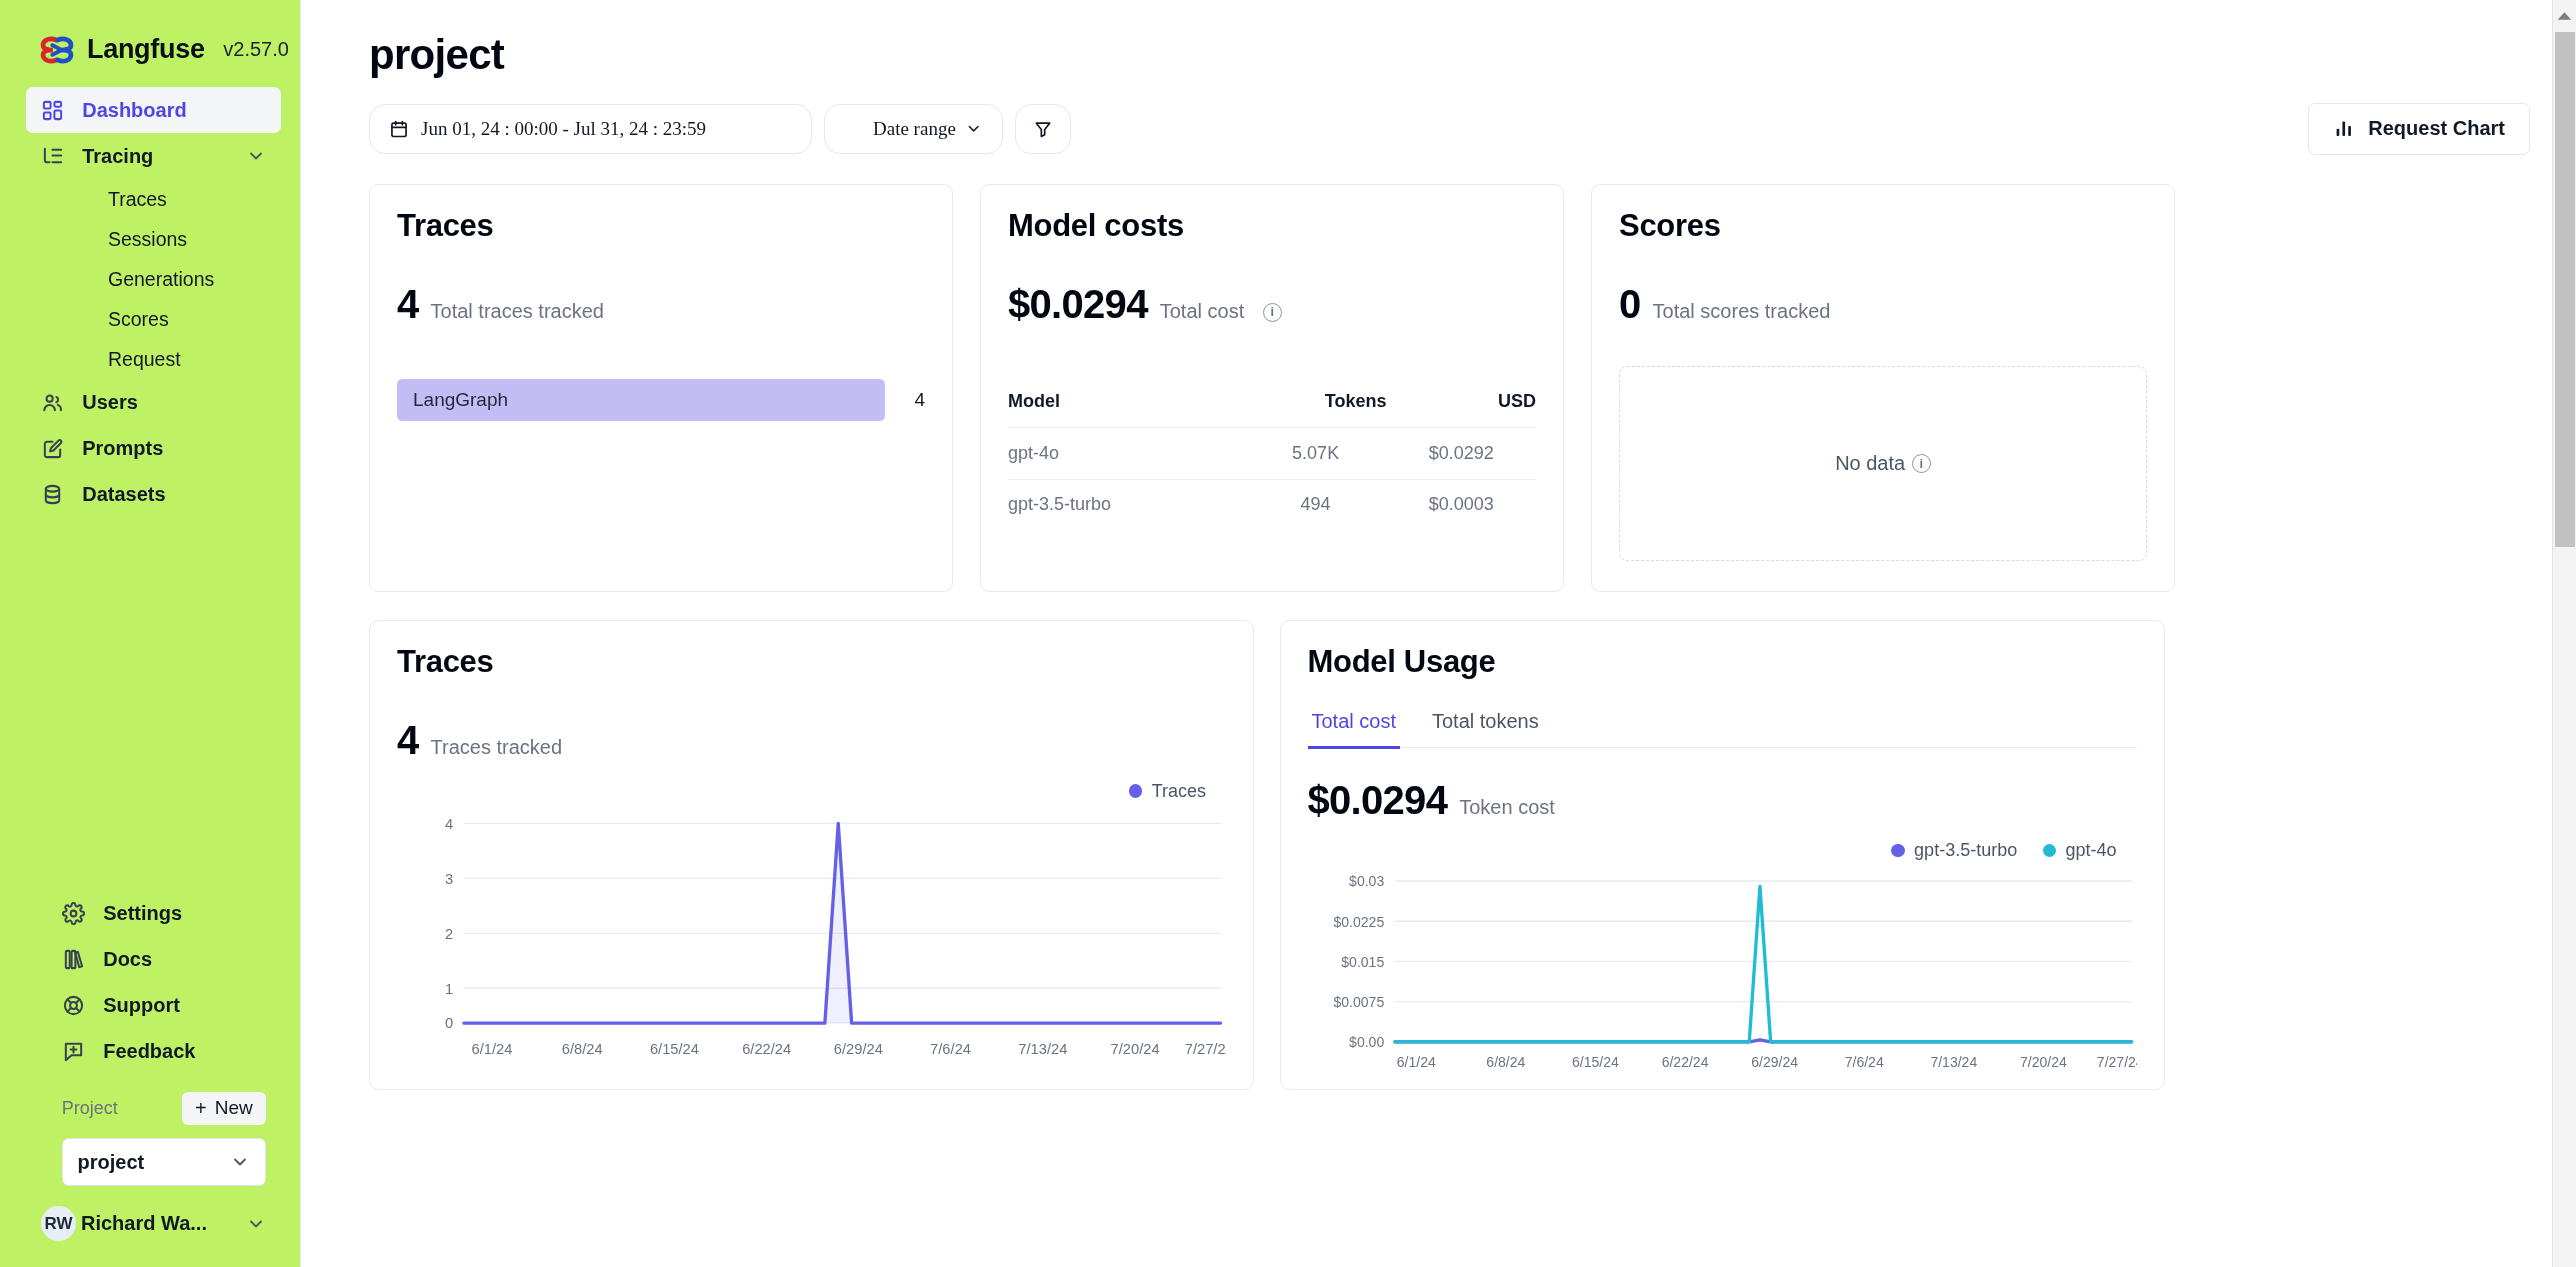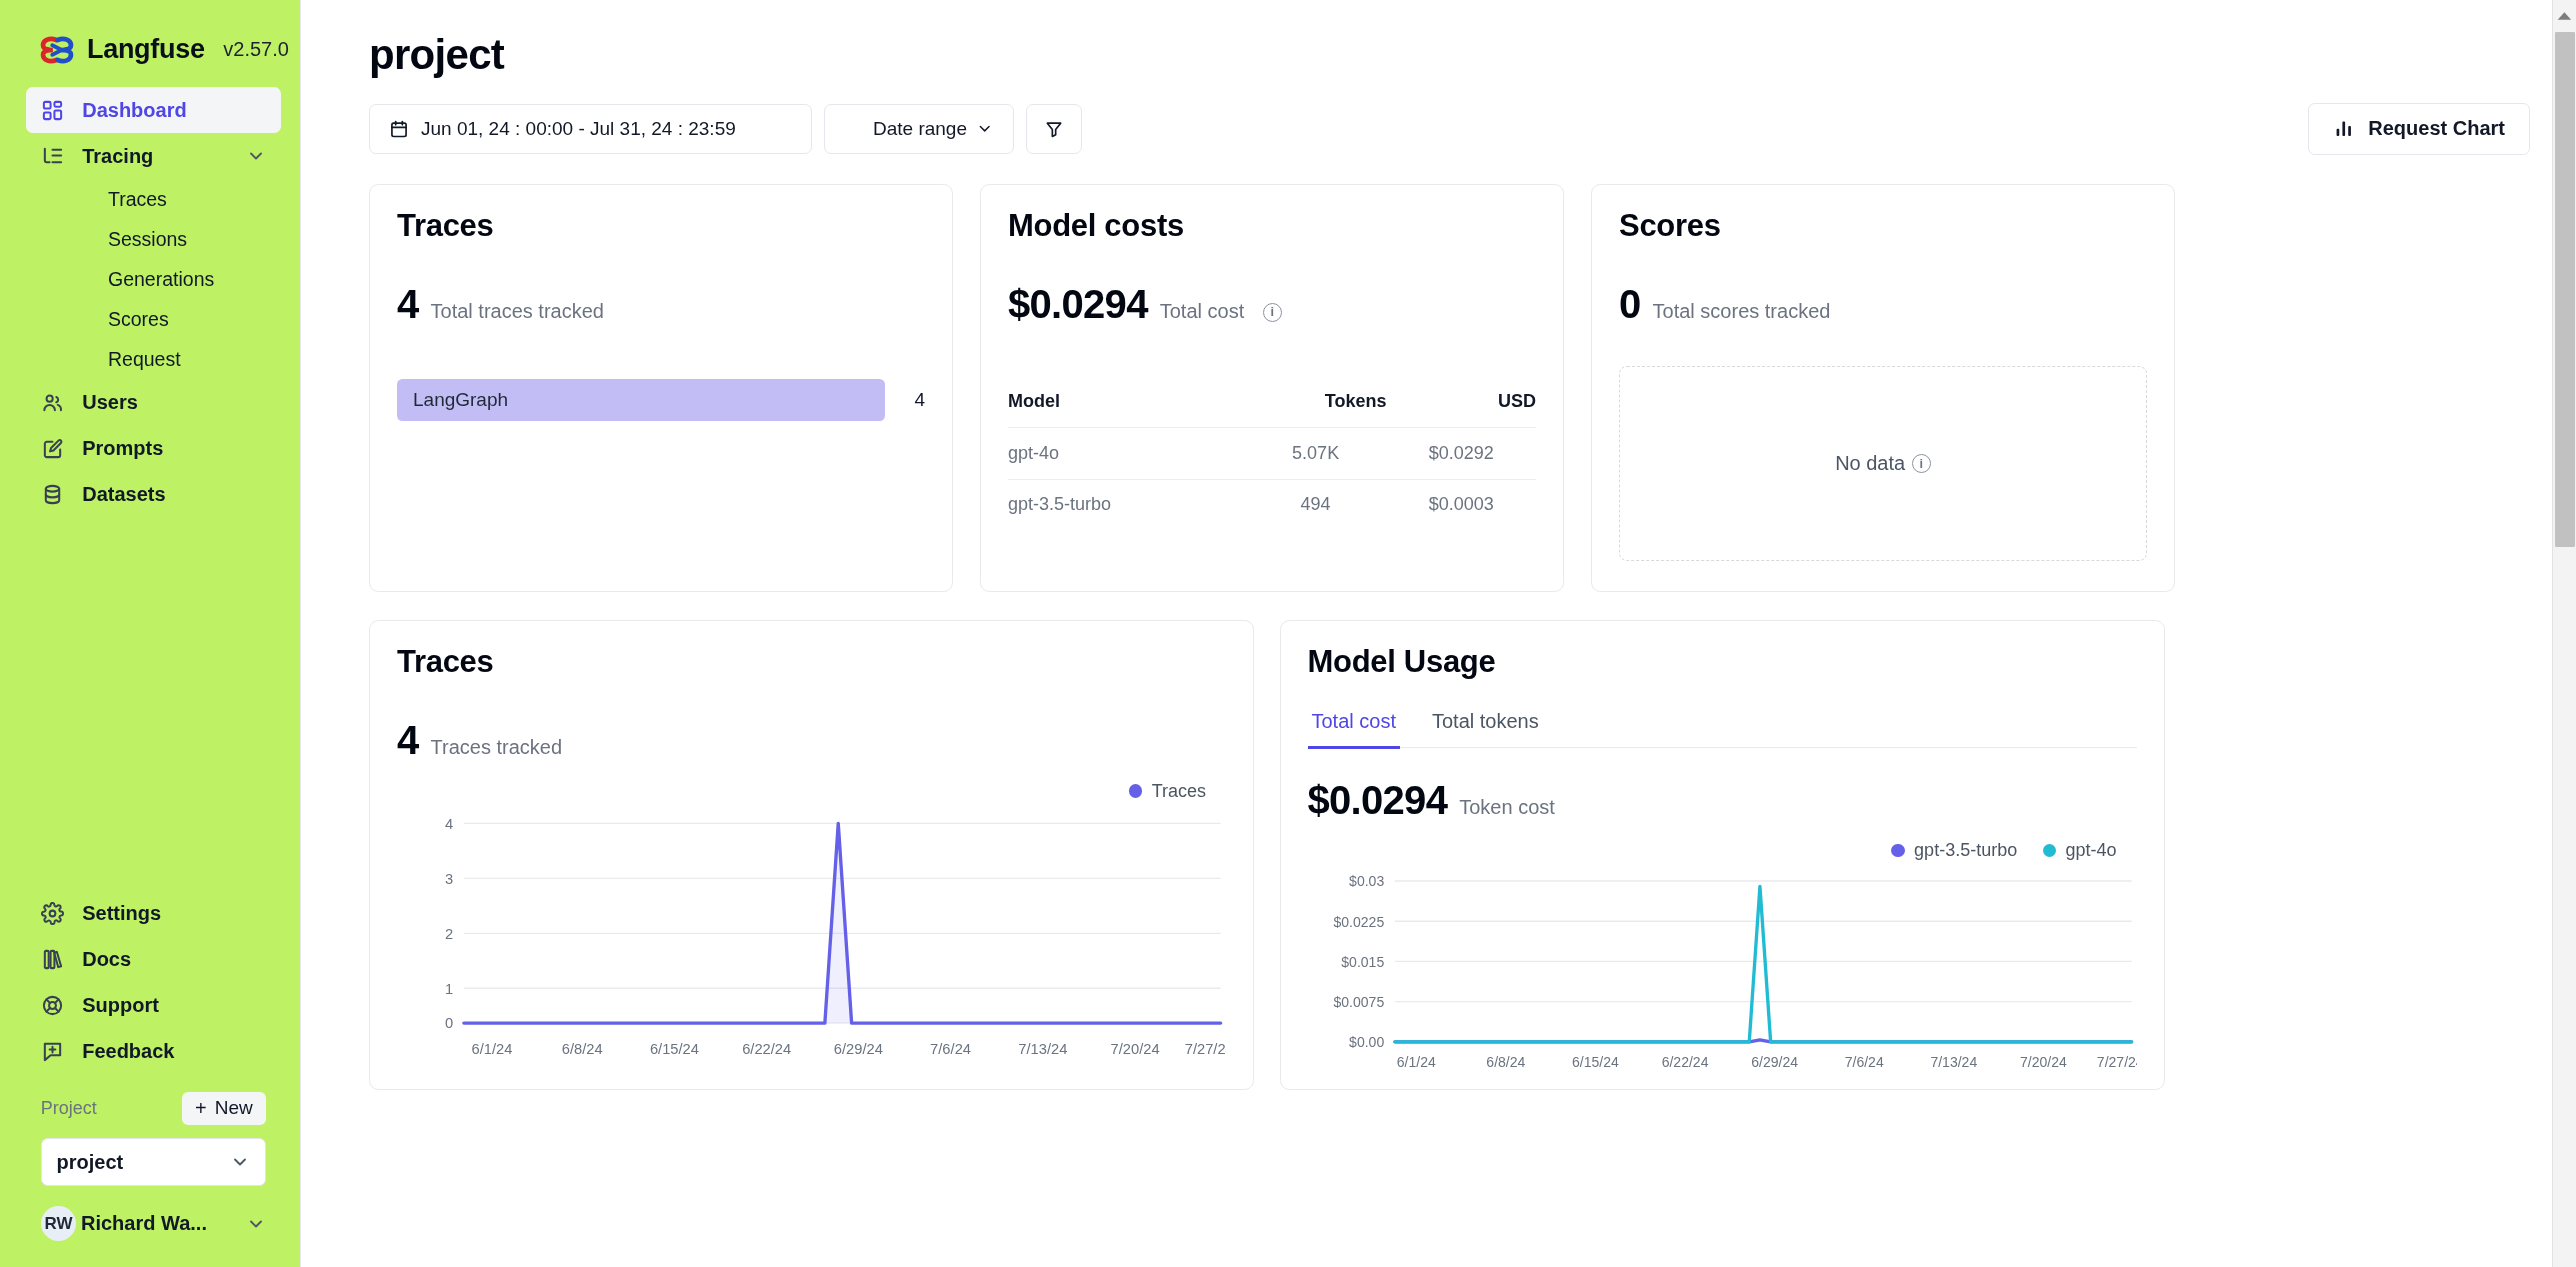--- a/index.html
+++ b/index.html
@@ -49,21 +49,21 @@
   .chev svg { width: 20px; height: 20px; stroke: #4b5563; fill: none; stroke-width: 2.2; stroke-linecap: round; stroke-linejoin: round; }
 
   .subnav-item {
     height: 40px; display: flex; align-items: center;
     padding-left: 82px; font-size: 19.5px; color: #111827; font-weight: 400;
     border-radius: 6.7px; cursor: pointer;
   }
 
   .nav-spacer { flex: 1 1 auto; }
 
-  .footer-nav { padding: 0 19px 0 19px; }
+  .footer-nav { padding: 0 19px 0 19px; margin-left: 21px; }
   .project-row {
     display: flex; align-items: center; justify-content: space-between;
     padding: 6.7px 14.8px 4px 14.8px; margin-top: 10.7px;
   }
   .project-label { font-size: 18px; color: #6b7280; font-weight: 400; }
   .new-btn {
     display: flex; align-items: center; gap: 8px;
     background: #f4f5f7; border-radius: 6px; padding: 5.4px 13.4px;
     font-size: 19px; color: #111827; cursor: pointer;
   }
@@ -95,23 +95,23 @@
   .main-inner { padding: 16px 46px 0 68px; }
   .page-title {
     font-size: 42px; font-weight: 700; color: #030712; letter-spacing: -0.7px;
     margin: 14.8px 0 0 0;
   }
   .toolbar {
     display: flex; align-items: center; gap: 12px;
     margin-top: 24px;
   }
   .ctl {
-    border: 1.3px solid #e6e7ec; border-radius: 7px; background: #fff;
+    border: 1.3px solid #e6e7ec; border-radius: 16px; background: #fff;
     height: 50px; display: flex; align-items: center; gap: 12px;
-    padding: 0 19px; font-size: 19px; color: #111827; cursor: pointer;
+    padding: 0 19px; font-size: 19px; color: #111827; cursor: pointer; font-family: Liberation Serif, serif;
   }
   .ctl.daterange { width: 443px; }
   .ctl.preset { gap: 9.4px; padding-left: 48px; }
   .ctl.icon-only { width: 56px; justify-content: center; padding: 0; }
   .ctl svg { fill: none; stroke: #111827; stroke-width: 2; stroke-linecap: round; stroke-linejoin: round; }
   .req-chart {
     margin-left: auto;
     border: 1.3px solid #e6e7ec; border-radius: 6.7px; background: #fff;
     height: 52px; display: flex; align-items: center; gap: 13.4px;
     padding: 0 24px; font-size: 20px; font-weight: 700; color: #111827; cursor: pointer;

